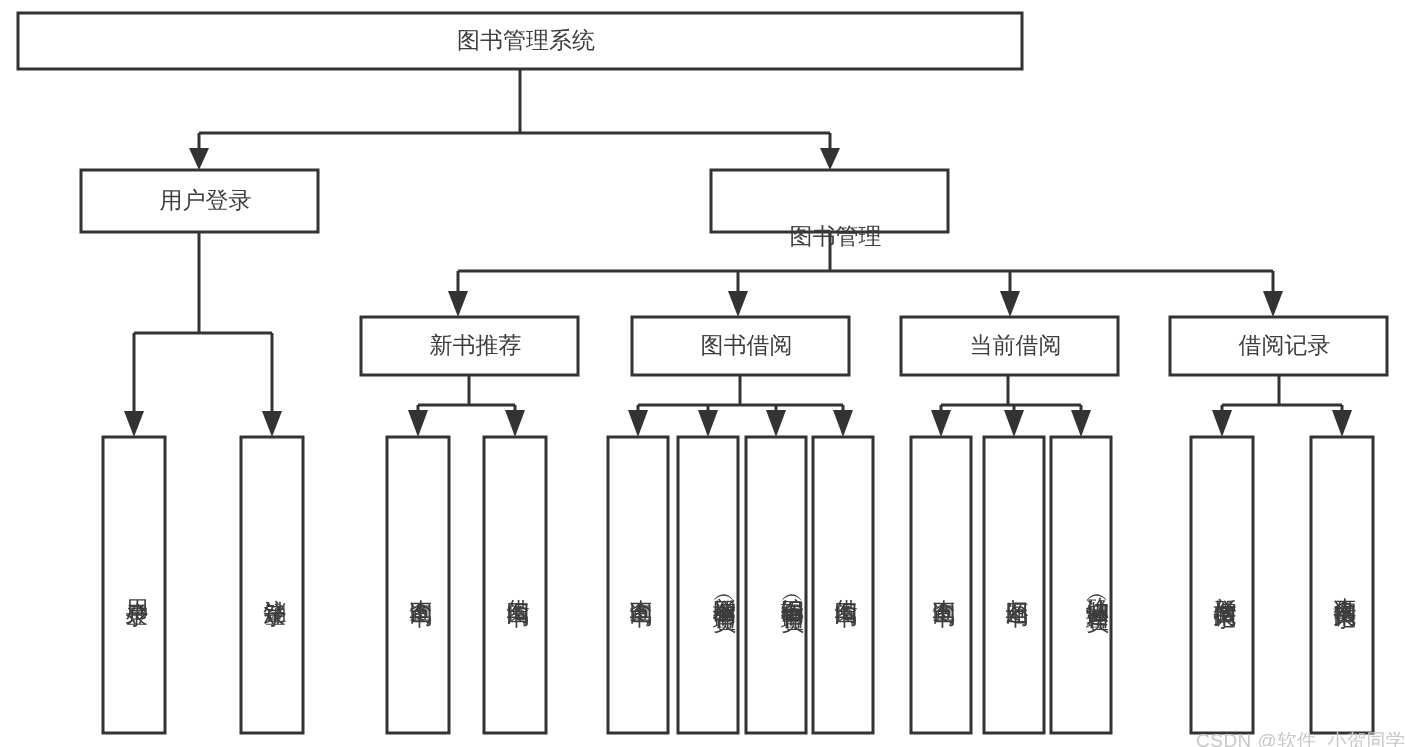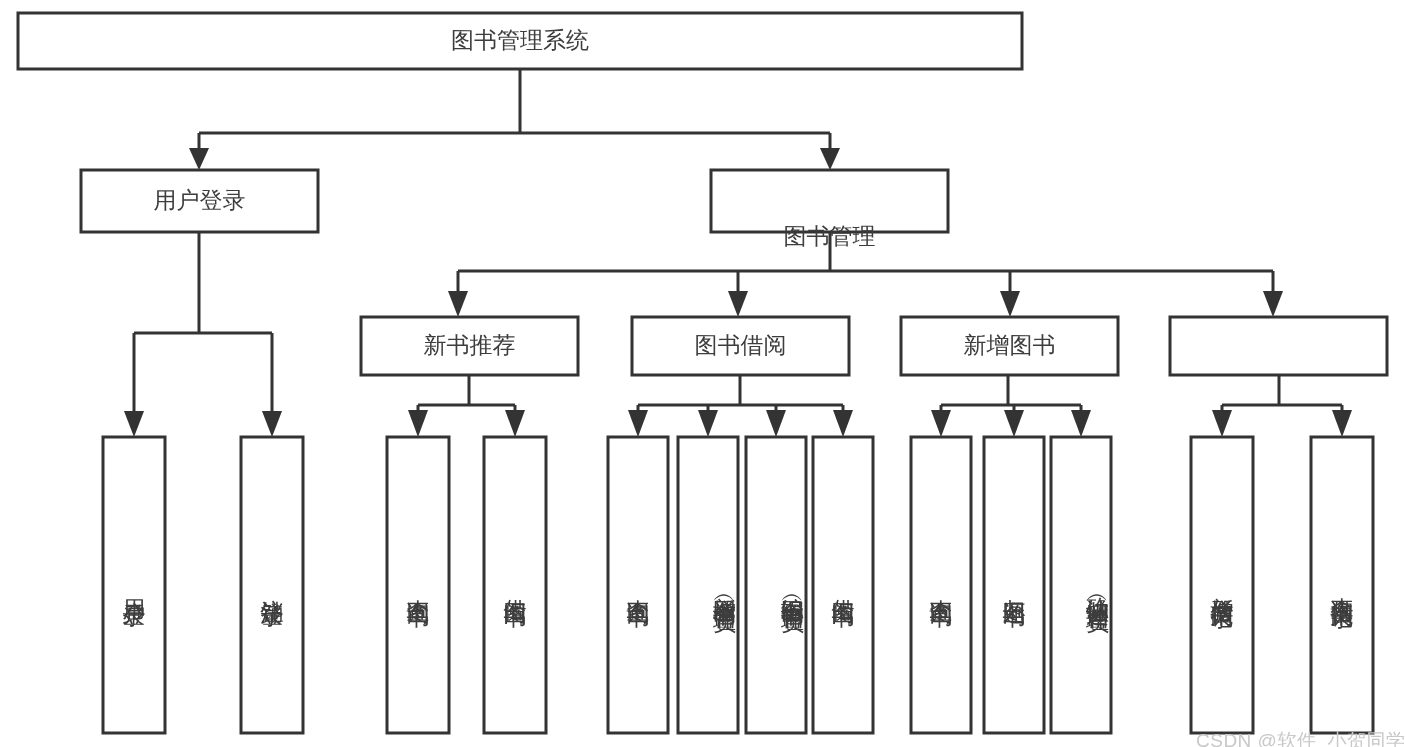--- a/index.html
+++ b/index.html
@@ -40,20 +40,21 @@
   .node-label {
     position: absolute;
     display: flex;
     align-items: center;
     justify-content: center;
     color: #3d3d3d;
     font-family: "Liberation Sans", "DejaVu Sans", sans-serif;
     pointer-events: none;
     text-align: center;
     line-height: 1.18;
+    padding-left: 6px;
   }
   .node-label.horizontal {
     font-size: 23px;
   }
   .node-label.vertical {
     writing-mode: vertical-rl;
     text-orientation: upright;
     font-size: 23px;
     letter-spacing: 2px;
     align-items: flex-start;
@@ -170,22 +171,23 @@
   <div class="node-label horizontal" style="left:18px; top:13px; width:1004px; height:56px;">图书管理系统</div>
 
   <div class="node-label horizontal" style="left:81px; top:170px; width:237px; height:62px;">用户登录</div>
 
   <div class="node-label horizontal" style="left:711px; top:170px; width:237px; height:62px;margin-top:36px;">图书管理</div>
 
   <div class="node-label horizontal" style="left:632px; top:317px; width:217px; height:58px;">图书借阅</div>
 
   <div class="node-label horizontal" style="left:361px; top:317px; width:217px; height:58px;">新书推荐</div>
 
-  <div class="node-label horizontal" style="left:901px; top:317px; width:217px; height:58px;">新增图书</div>
-
+  <div class="node-label horizontal" style="left:901px; top:317px; width:217px; height:58px;">当前借阅</div>
+
+  <div class="node-label horizontal" style="left:1170px; top:317px; width:217px; height:58px;">借阅记录</div>
 
   <div class="node-label vertical centered" style="left:103px; top:437px; width:62px; height:296px;">用户登录</div>
 
   <div class="node-label vertical centered" style="left:241px; top:437px; width:62px; height:296px;">注销登录</div>
 
   <div class="node-label vertical centered" style="left:387px; top:437px; width:62px; height:296px;">查询图书</div>
 
   <div class="node-label vertical centered" style="left:484px; top:437px; width:62px; height:296px;">借阅图书</div>
 
   <div class="node-label vertical centered" style="left:608px; top:437px; width:60px; height:296px;">查询图书</div>

